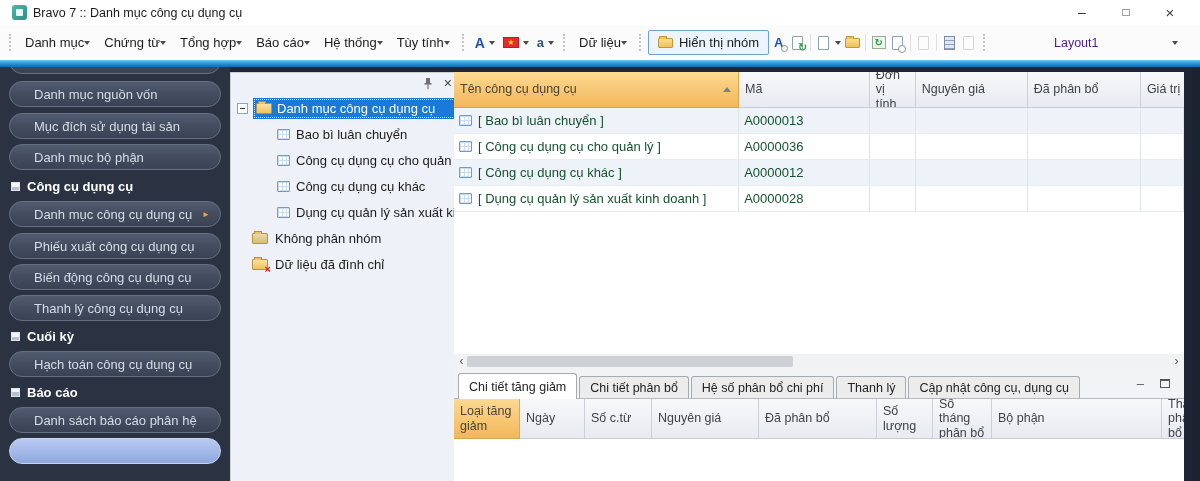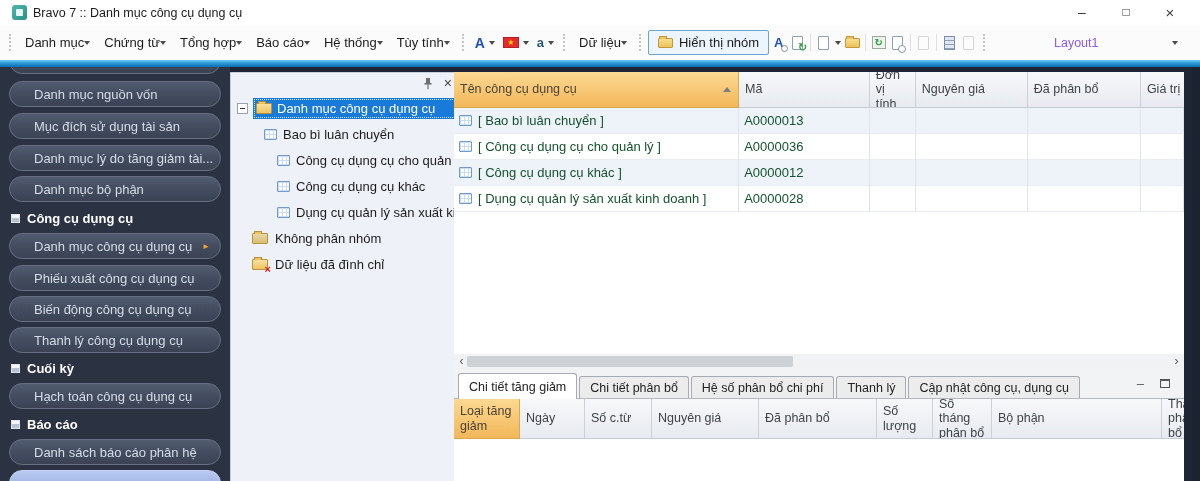--- a/index.html
+++ b/index.html
@@ -27,21 +27,21 @@
   .fold { width:15px; height:10px; background:linear-gradient(#f8dd90,#eec258); border:1px solid #c2973c; border-radius:1px; position:relative; flex:none; }
   .fold::before { content:""; position:absolute; top:-3px; left:0; width:6px; height:2px; background:#eec258; border:1px solid #c2973c; border-bottom:none; border-radius:1px 1px 0 0; }
   .ic { width:19px; height:18px; display:inline-flex; align-items:center; justify-content:center; position:relative; flex:none; }
   .pg { width:11px; height:14px; background:#fff; border:1px solid #8fa0b2; border-radius:1px; position:relative; }
   .badge-refresh::after { content:"↻"; position:absolute; right:-5px; bottom:-5px; color:#2fa043; font-size:11px; font-weight:bold; }
   .clockdot { position:absolute; right:-4px; bottom:-4px; width:8px; height:8px; border-radius:50%; border:1.5px solid #8a94a2; background:#fff; }
   .find-ring { position:absolute; right:0; bottom:0; width:7px; height:7px; border:1.5px solid #8a94a2; border-radius:50%; background:rgba(255,255,255,.2); }
   .boxr { width:14px; height:13px; background:#eef4ee; border:1px solid #98ad98; color:#2fa043; font-size:10px; font-weight:bold; display:flex; align-items:center; justify-content:center; }
   .calc { width:11px; height:14px; background:#dde6f2; border:1px solid #7d8fa8; background-image:linear-gradient(rgba(125,143,168,.8) 1px,transparent 1px); background-size:100% 4px; background-position:0 3px; }
   .disabled { opacity:.4; filter:grayscale(1); }
-  .layout-box { width:140px; display:flex; align-items:center; justify-content:space-between; padding:0 8px; font-size:12.5px; color:#8b5cf6; margin:0 14px 0 auto; }
+  .layout-box { width:140px; display:flex; align-items:center; justify-content:space-between; padding:0 8px; font-size:12.5px; color:#4c1d95; margin:0 14px 0 auto; }
 
   
   .bluebar { height:7px; background:linear-gradient(180deg,#6cc9f2 0%,#2d9ad8 45%,#0c6cb0 100%); }
   .content { position:relative; height:414px; background:#1e2535; }
   .right-edge { position:absolute; right:0; top:0; width:8px; height:100%; background:#1b2230; }
 
   
   .sidebar { position:absolute; left:0; top:0; width:230px; height:100%; background:#2b3242; padding:0 9px; overflow:hidden; }
   .sb-item { height:26px; border-radius:13px; background:linear-gradient(180deg,#525c70 0%,#454e61 45%,#3a4254 100%); border:1px solid #666f83; color:#d6dce8; font-size:13px; display:flex; align-items:center; padding:0 10px 0 24px; white-space:nowrap; overflow:hidden; }
   .sb-arrow { margin-left:auto; color:#f2a52e; font-size:8px; }
@@ -208,23 +208,20 @@
   <div class="content">
 
     <div class="sidebar">
       <div class="sb-item partial-top"></div>
       <div class="sb-item" style="margin-top:7px">
           <span>Danh mục nguồn vốn</span>
         </div>
       <div class="sb-item" style="margin-top:6px">
           <span>Mục đích sử dụng tài sản</span>
         </div>
-      <div class="sb-item" style="margin-top:6px">
-          <span>Danh mục lý do tăng giảm tài...</span>
-        </div>
       <div class="sb-item" style="margin-top:5px">
           <span>Danh mục bộ phận</span>
         </div>
       <div class="sb-header" style="margin-top:5px">
           <span class="hdr-ic"></span>
           <span>Công cụ dụng cụ</span>
         </div>
       <div class="sb-item" style="margin-top:4px">
           <span>Danh mục công cụ dụng cụ</span>
           <span class="sb-arrow">►</span>
@@ -268,21 +265,21 @@
       </div>
       <div class="tree-row">
         <span class="expander">
             <i></i>
           </span>
         <span class="sel-wrap">
           <span class="tfold"></span>
           <span class="tree-label">Danh mục công cụ dụng cụ</span>
         </span>
       </div>
-      <div class="tree-row" style="padding-left:33px">
+      <div class="tree-row" style="padding-left:46px">
           <span class="tbl-ic" style="margin-right:6px"></span>
           <span class="tree-label">Bao bì luân chuyển</span>
         </div>
       <div class="tree-row" style="padding-left:46px">
           <span class="tbl-ic" style="margin-right:6px"></span>
           <span class="tree-label">Công cụ dụng cụ cho quản lý</span>
         </div>
       <div class="tree-row" style="padding-left:46px">
           <span class="tbl-ic" style="margin-right:6px"></span>
           <span class="tree-label">Công cụ dụng cụ khác</span>

